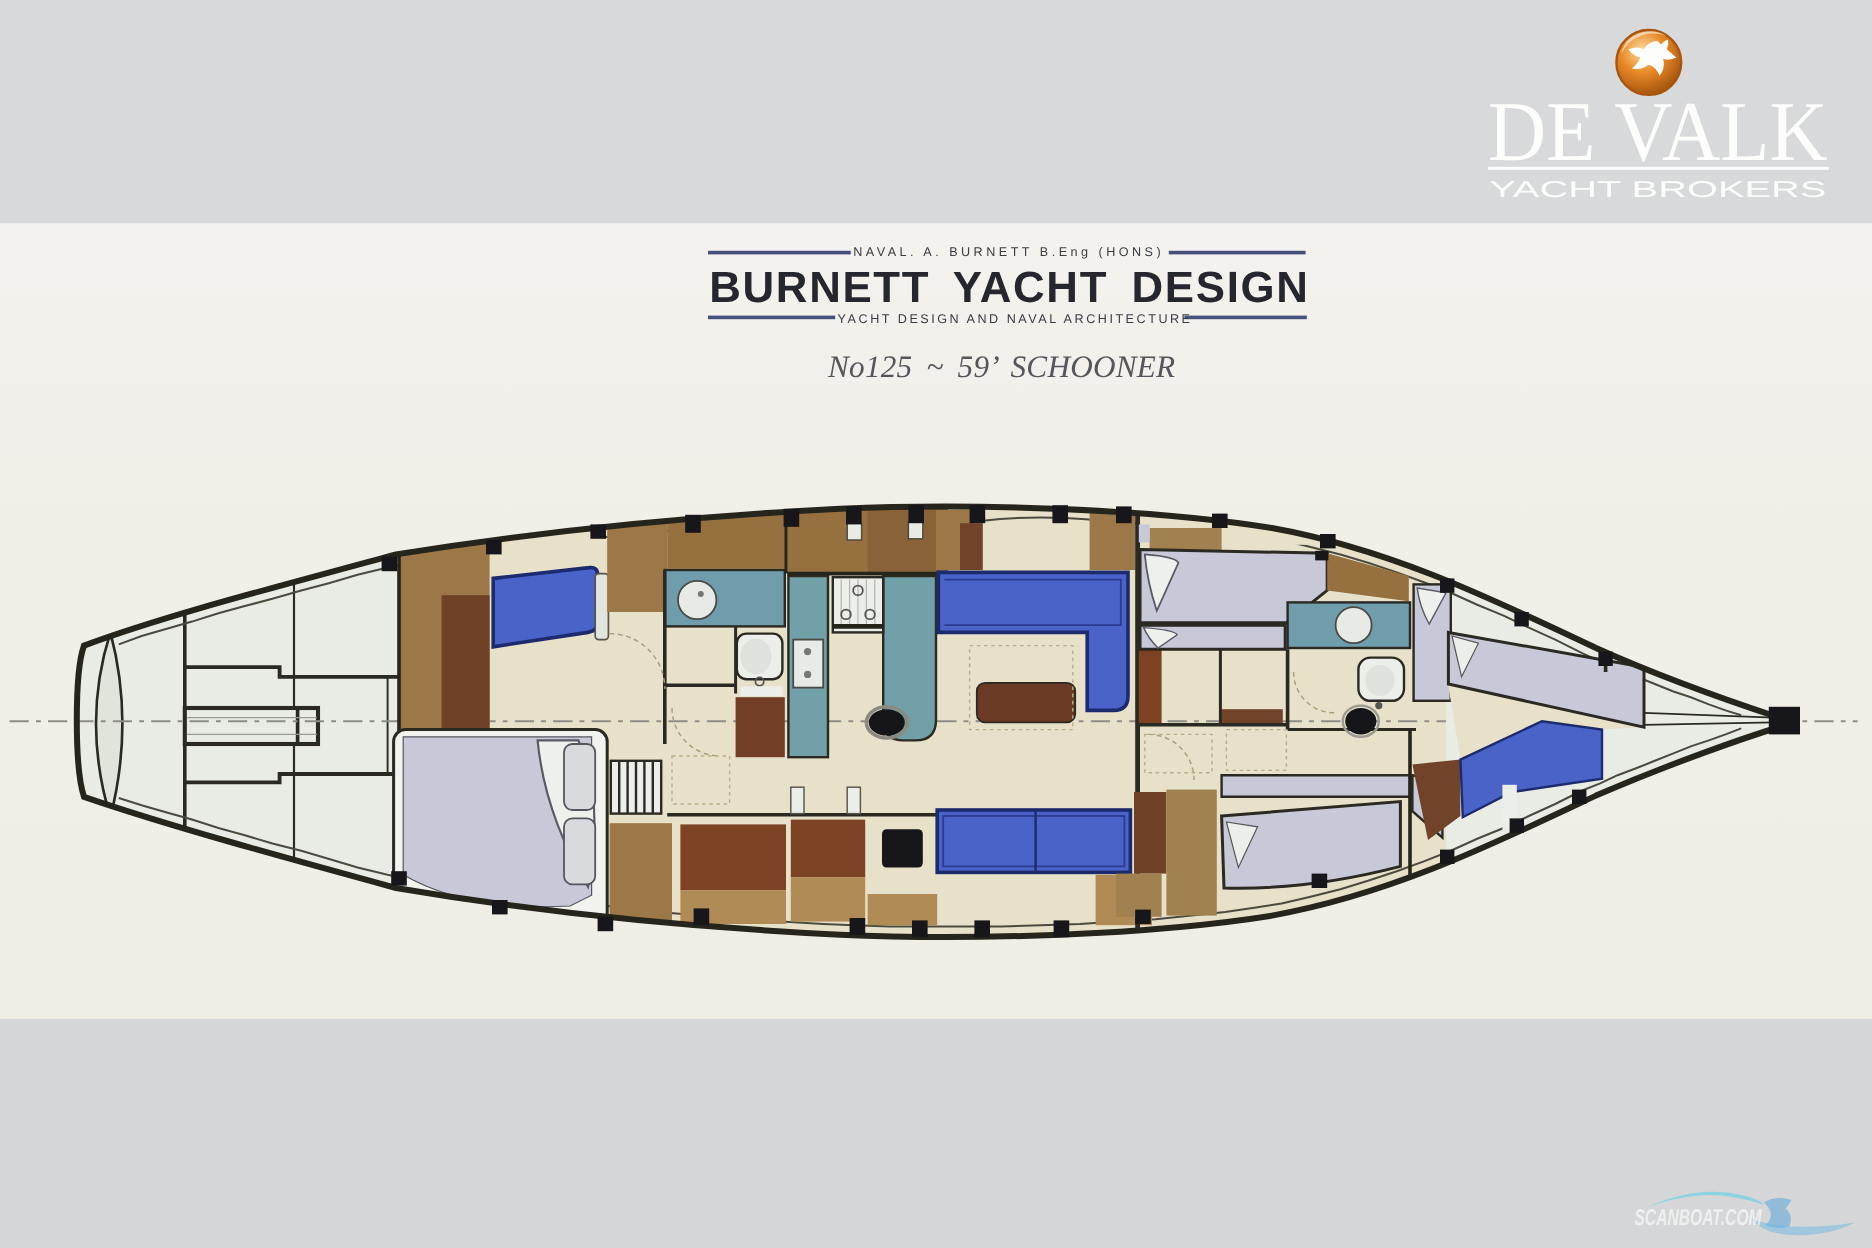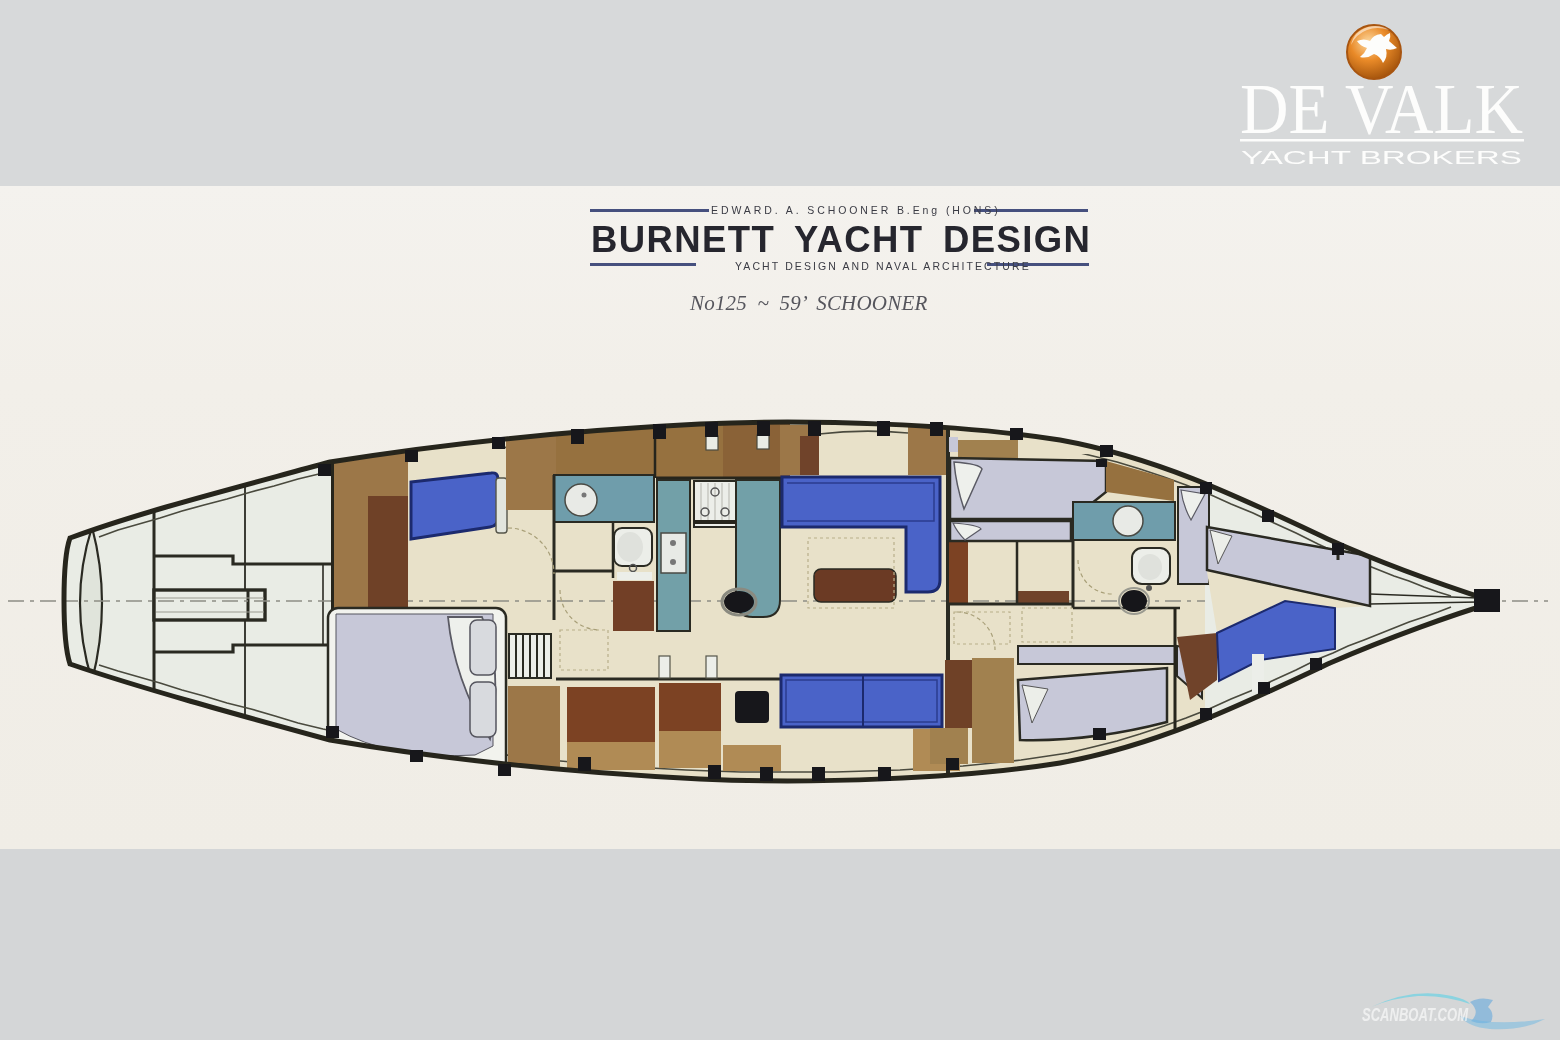--- a/index.html
+++ b/index.html
@@ -4,33 +4,33 @@
 <style>
   html,body{margin:0;padding:0;width:1560px;height:1040px;overflow:hidden;
     background:#f1eee8;font-family:"Liberation Sans",sans-serif;}
   .abs{position:absolute;}
   #bandTop{left:0;top:0;width:1560px;height:186px;background:#d7d9da;}
   #bandBot{left:0;top:849px;width:1560px;height:191px;background:#d4d6d7;}
   .rule{background:#46507e;height:3px;}
   #hdr1{left:711px;top:204px;font-size:10.5px;font-weight:normal;letter-spacing:2.9px;color:#3a3b44;white-space:nowrap;}
   #title{left:591px;top:219px;font-size:36.5px;font-weight:bold;
      letter-spacing:1.4px;word-spacing:8px;color:#26262e;white-space:nowrap;}
-  #hdr3{left:698px;top:260px;font-size:10.5px;font-weight:normal;letter-spacing:2.1px;color:#3a3b44;white-space:nowrap;margin-left:37px;}
+  #hdr3{left:698px;top:260px;font-size:10.5px;font-weight:normal;letter-spacing:2.1px;color:#3a3b44;white-space:nowrap;}
   #sub{left:690px;top:291px;font-family:"Liberation Serif",serif;font-style:italic;
-     font-size:21px;letter-spacing:0.2px;word-spacing:5px;color:#55555c;white-space:nowrap;}
+     font-size:26px;letter-spacing:0.2px;word-spacing:5px;color:#55555c;white-space:nowrap;}
 </style>
 </head>
 <body>
 <div class="abs" style="left:0;top:186px;width:1560px;height:663px;background:linear-gradient(180deg,#f4f2ee 0%,#f2efe9 30%,#f0ede6 100%);"></div>
 <div class="abs" id="bandTop"></div>
 <div class="abs" id="bandBot"></div>
 
 <div class="abs rule" style="left:590px;top:209px;width:119px;"></div>
 <div class="abs rule" style="left:974px;top:209px;width:114px;"></div>
-<div class="abs" id="hdr1">EDWARD. A. SCHOONER B.Eng (HONS)</div>
+<div class="abs" id="hdr1">NAVAL. A. BURNETT B.Eng (HONS)</div>
 <div class="abs" id="title">BURNETT YACHT DESIGN</div>
 <div class="abs rule" style="left:590px;top:263px;width:106px;"></div>
 <div class="abs rule" style="left:987px;top:263px;width:102px;"></div>
 <div class="abs" id="hdr3">YACHT DESIGN AND NAVAL ARCHITECTURE</div>
 <div class="abs" id="sub">No125 ~ 59’ SCHOONER</div>
 
 <svg class="abs" id="main" style="left:0;top:0" width="1560" height="1040" viewBox="0 0 1560 1040">
 <defs>
   <radialGradient id="ball" cx="40%" cy="32%" r="75%">
     <stop offset="0%" stop-color="#fdd9a0"></stop>

